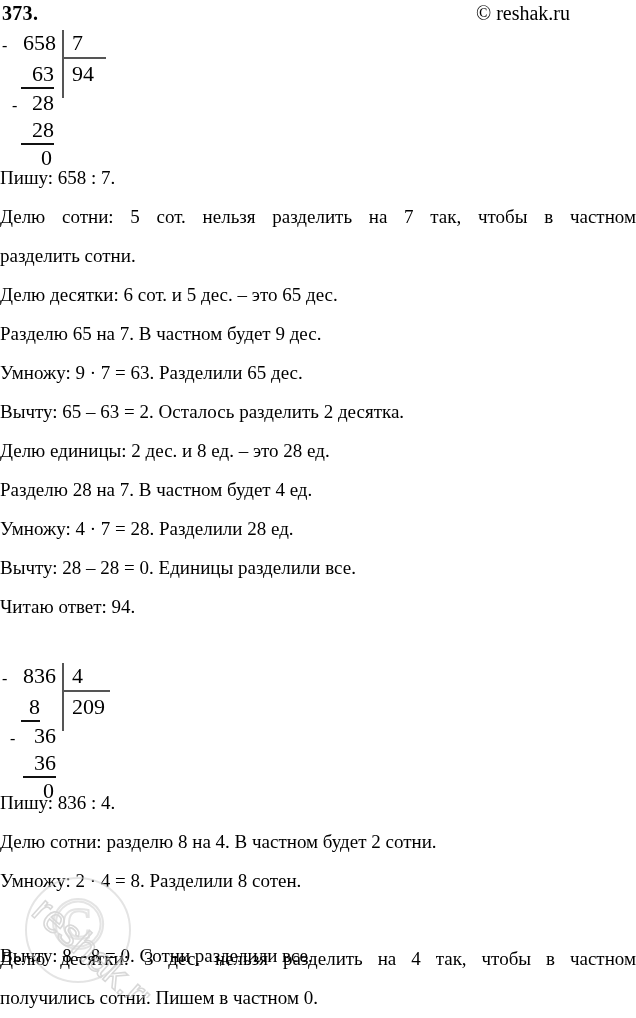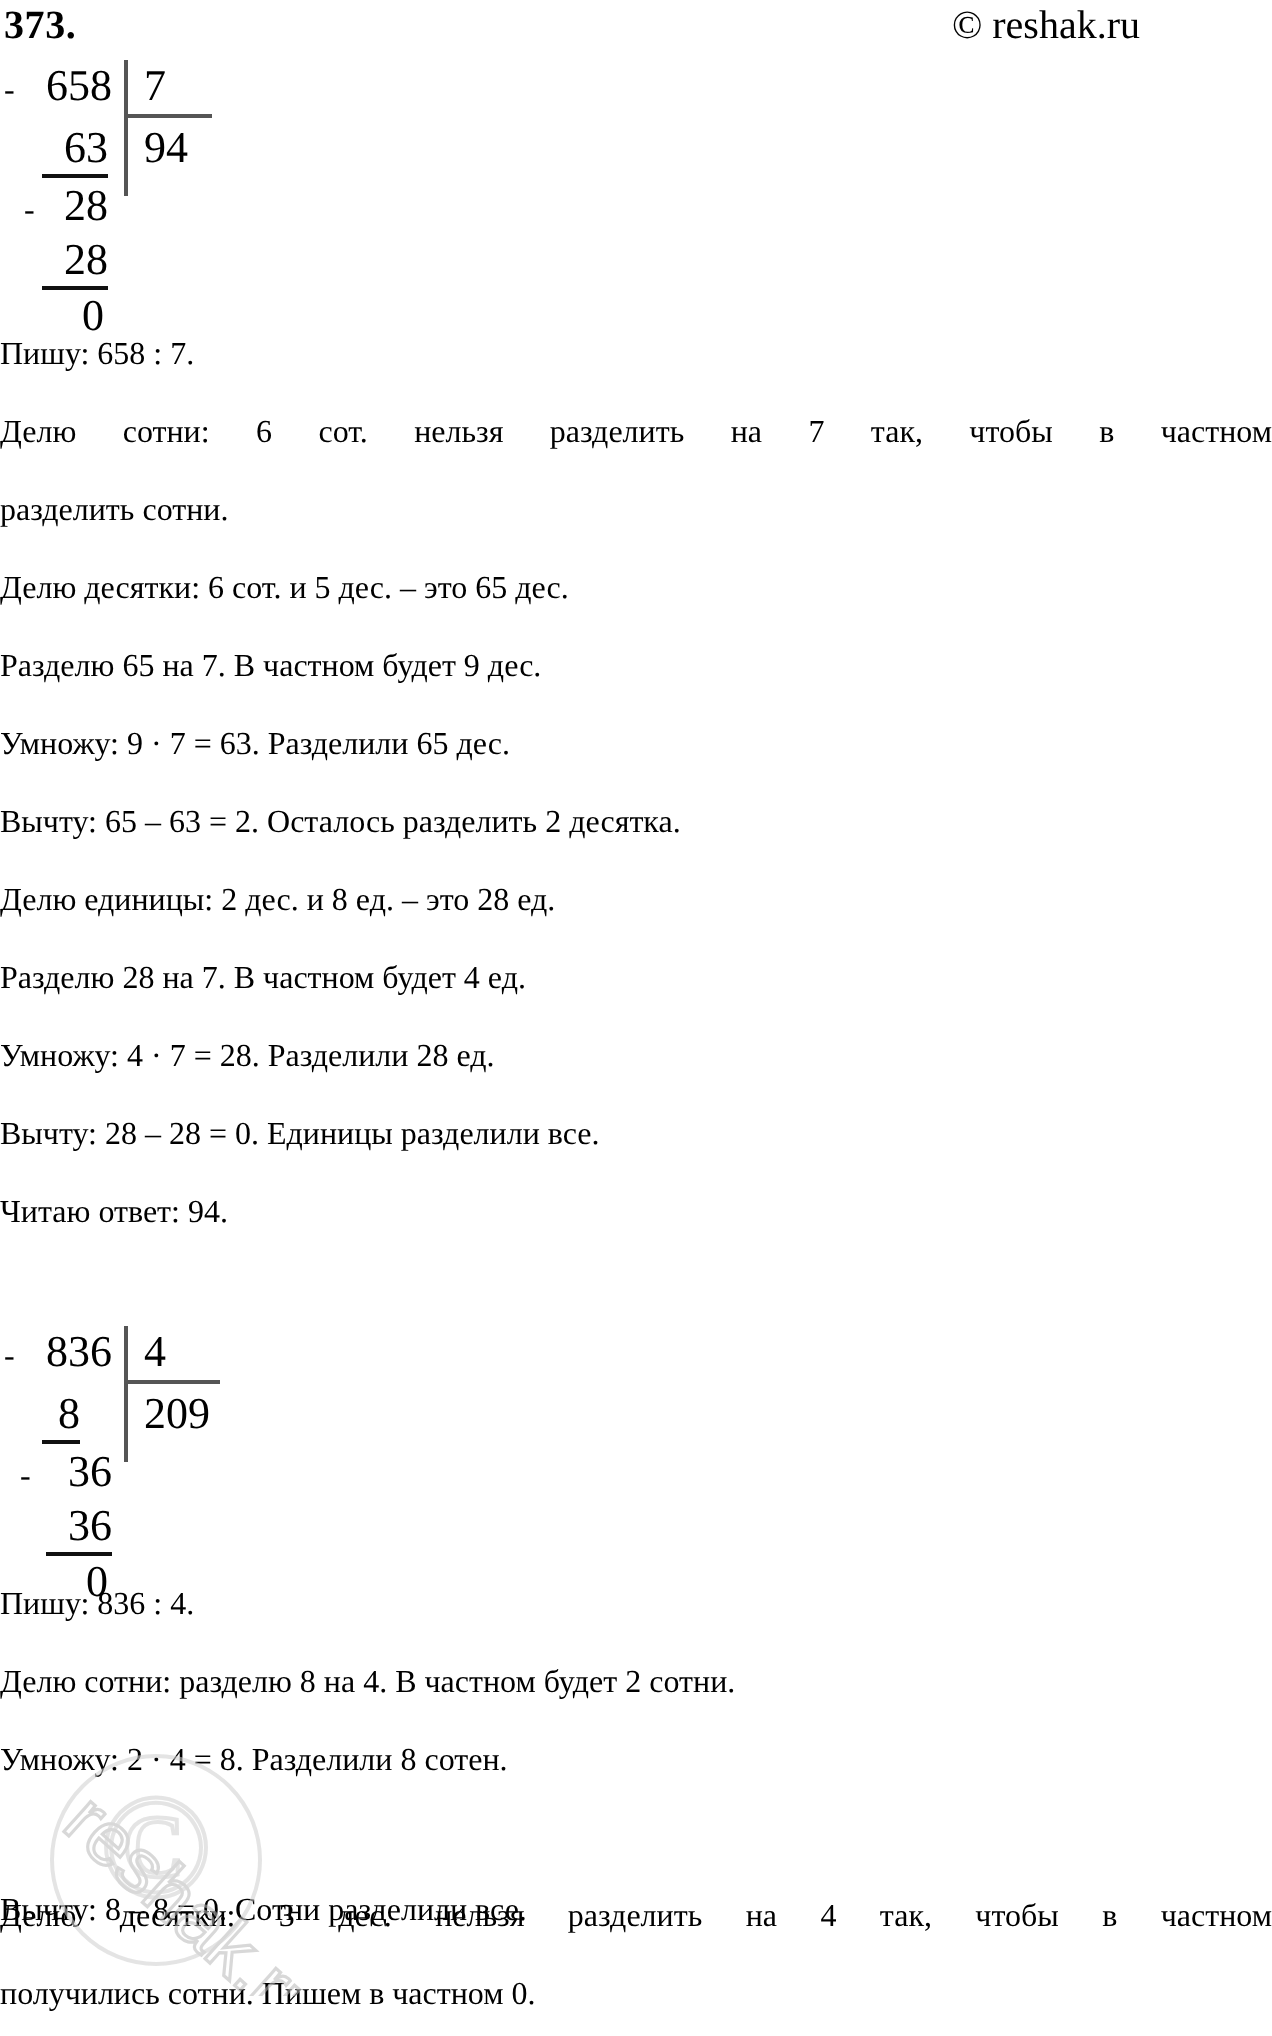--- a/index.html
+++ b/index.html
@@ -86,21 +86,21 @@
   .numl {
     position: absolute;
     text-align: left;
     white-space: nowrap;
   }
 
   
   .tline {
     position: absolute;
     left: 0;
-    font-size: 16px;
+    font-size: 19px;
     line-height: 26px;
     white-space: nowrap;
   }
   .tline.justified {
     white-space: normal;
     width: 636px;
     text-align: justify;
     text-align-last: justify;
   }
 
@@ -147,21 +147,21 @@
     <span class="num" style="left:0px; top:60px; width:54px;">28</span>
 
     <span class="num" style="left:0px; top:87px; width:54px;">28</span>
     <span class="uline" style="left:21px; top:111px; width:33px;"></span>
 
     <span class="num" style="left:0px; top:115px; width:52px;">0</span>
   </div>
 
   <div>
     <div class="tline" style="top:165px;">Пишу:  658 : 7.</div>
-    <div class="tline justified" style="top:204px;">Делю сотни: 6 сот. нельзя разделить на 7 так, чтобы в частном</div>
+    <div class="tline justified" style="top:204px;">Делю сотни: 5 сот. нельзя разделить на 7 так, чтобы в частном</div>
     <div class="tline" style="top:243px;">разделить сотни.</div>
     <div class="tline" style="top:282px;">Делю десятки: 6 сот. и 5 дес. – это 65 дес.</div>
     <div class="tline" style="top:321px;">Разделю 65 на 7. В частном будет 9 дес.</div>
     <div class="tline" style="top:360px;">Умножу:  9 · 7 = 63. Разделили 65 дес.</div>
     <div class="tline" style="top:399px;">Вычту:  65 – 63 = 2. Осталось разделить 2 десятка.</div>
     <div class="tline" style="top:438px;">Делю единицы: 2 дес. и 8 ед. – это 28 ед.</div>
     <div class="tline" style="top:477px;">Разделю 28 на 7. В частном будет 4 ед.</div>
     <div class="tline" style="top:516px;">Умножу:  4 · 7 = 28. Разделили 28 ед.</div>
     <div class="tline" style="top:555px;">Вычту:  28 – 28 = 0. Единицы разделили все.</div>
     <div class="tline" style="top:594px;">Читаю ответ: 94.</div>

